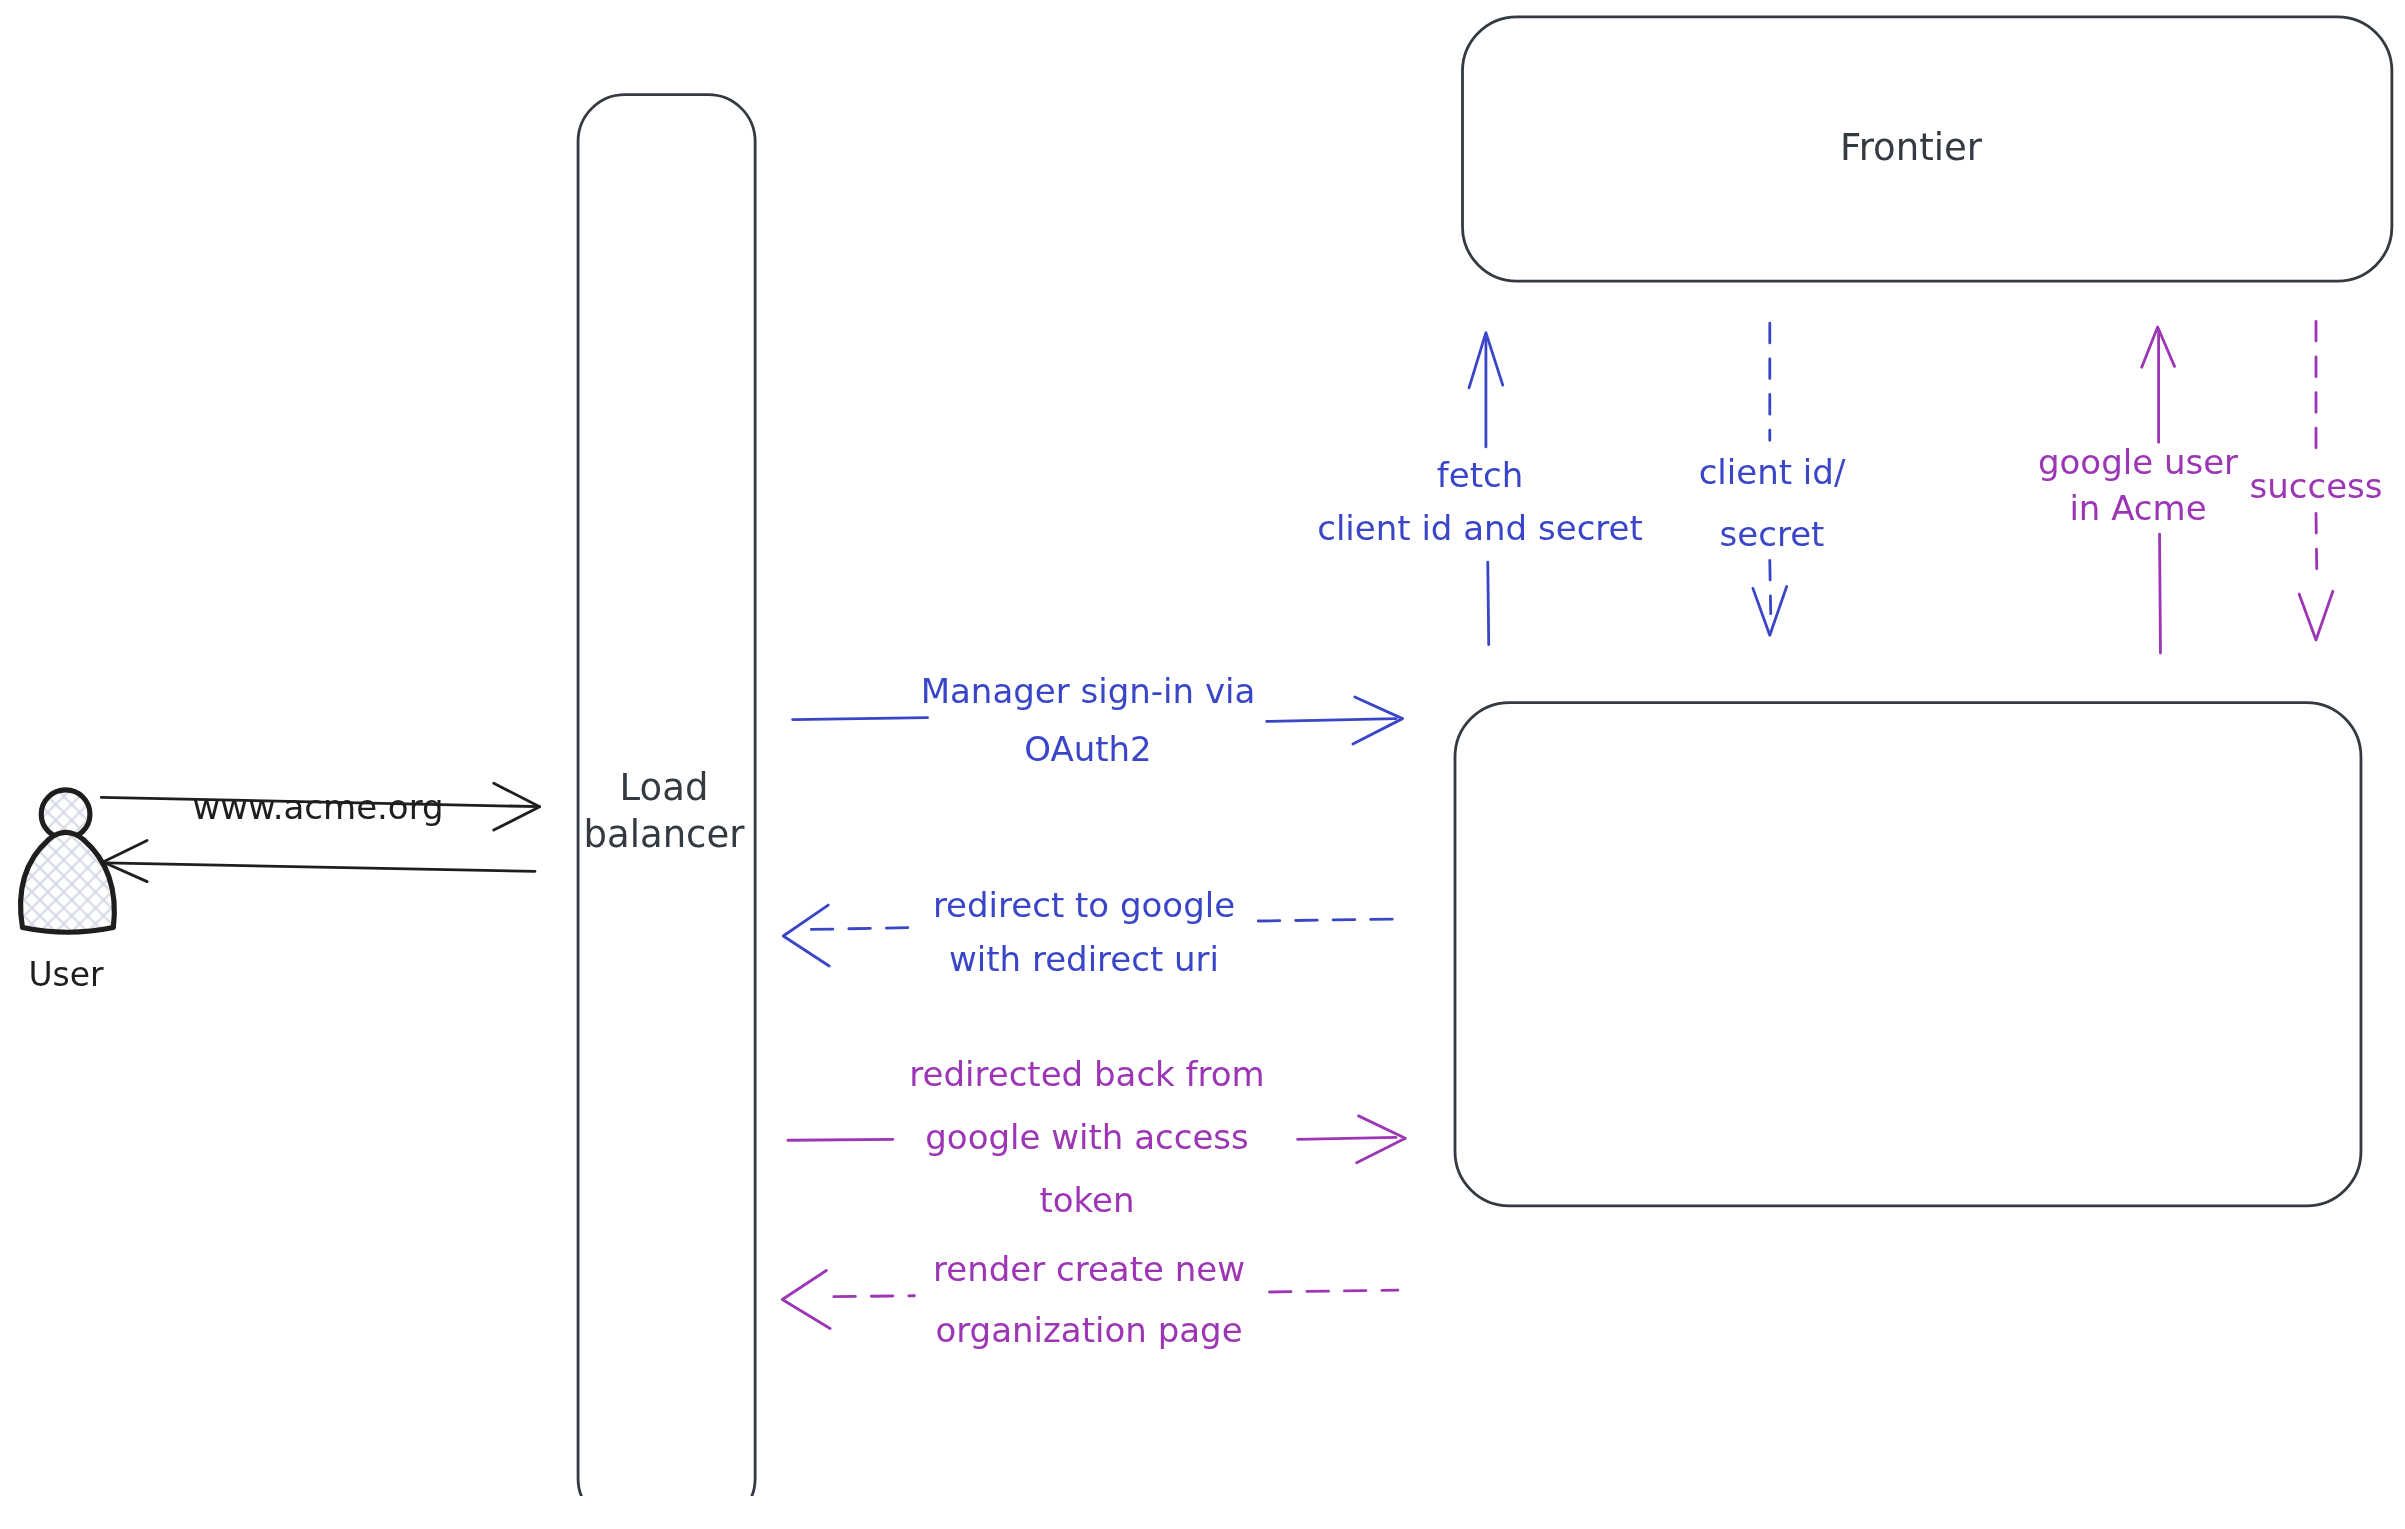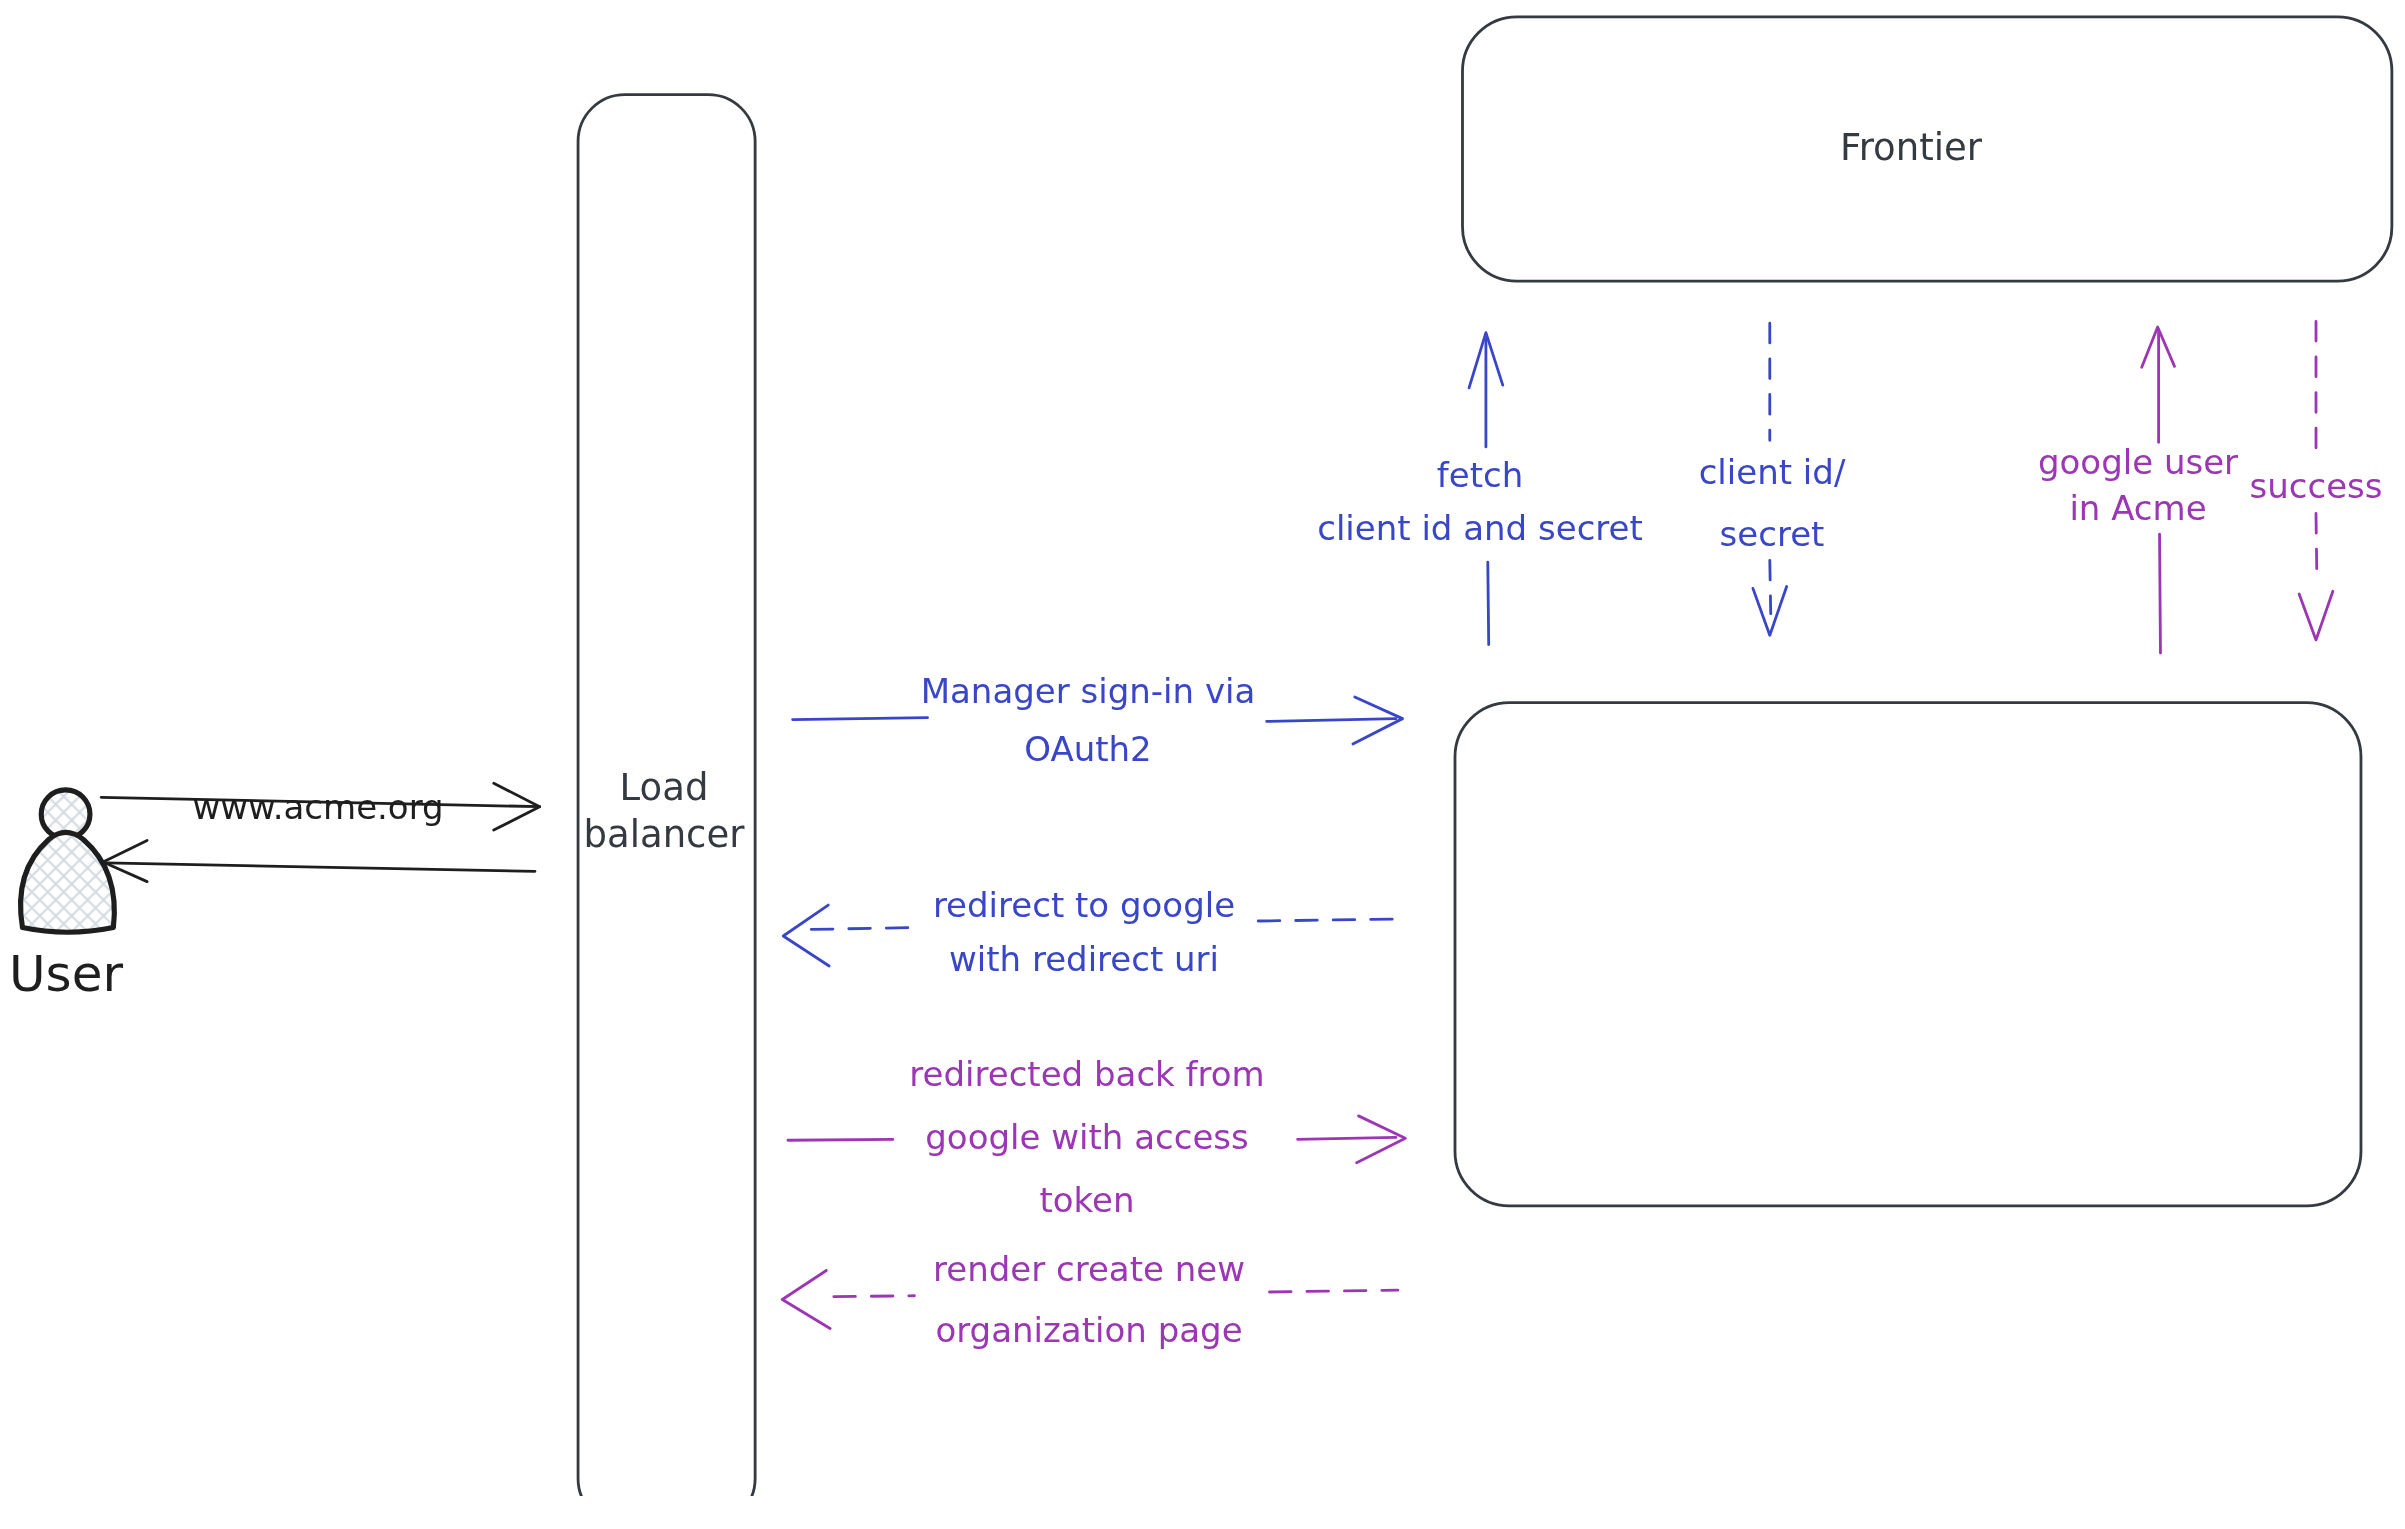--- a/index.html
+++ b/index.html
@@ -40,21 +40,21 @@
     text-align: center;
     white-space: nowrap;
   }
   .label span { display: block; }
   .ink    { color: var(--ink); }
   .dark   { color: var(--dark); }
   .blue   { color: var(--blue); }
   .purple { color: var(--purple); }
   .node-label { font-size: 37px; }
   .edge-label { font-size: 34px; }
-  .user-label { font-size: 50px; }
+  .user-label { font-size: 33px; }
 </style>
 </head>
 <body>
 
 <div class="canvas">
 
   <svg class="shapes" viewBox="0 0 2567 1633">
     <defs>
       <pattern id="crosshatch" width="17" height="17" patternUnits="userSpaceOnUse">
         <rect width="17" height="17" fill="#ffffff"></rect>

